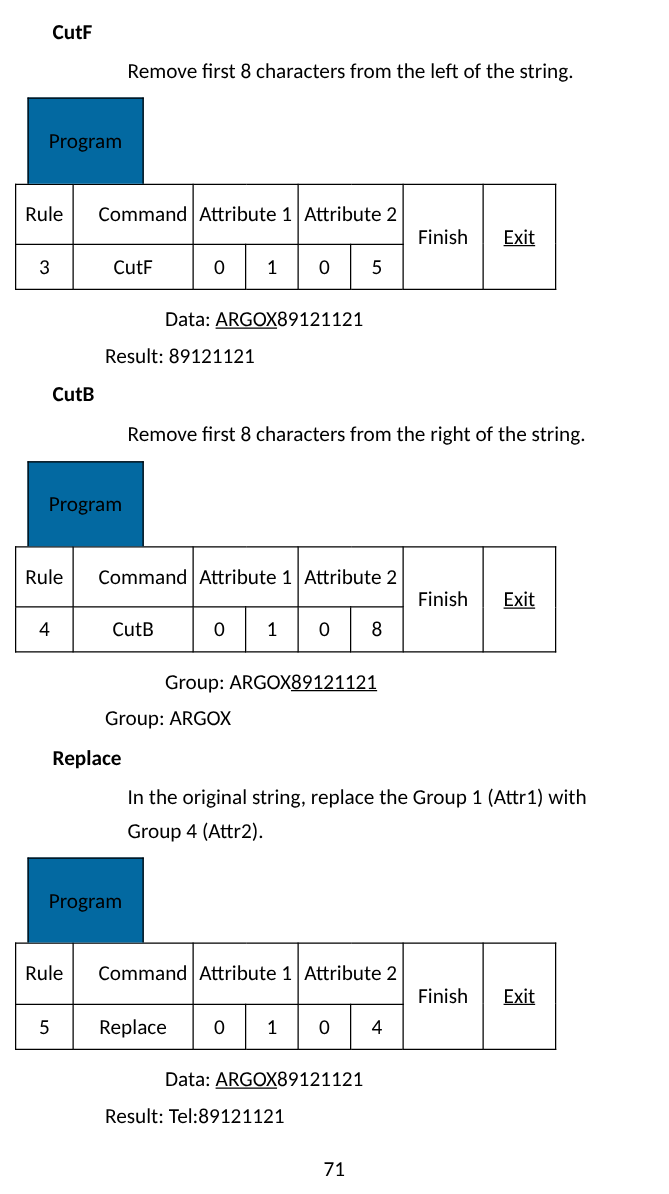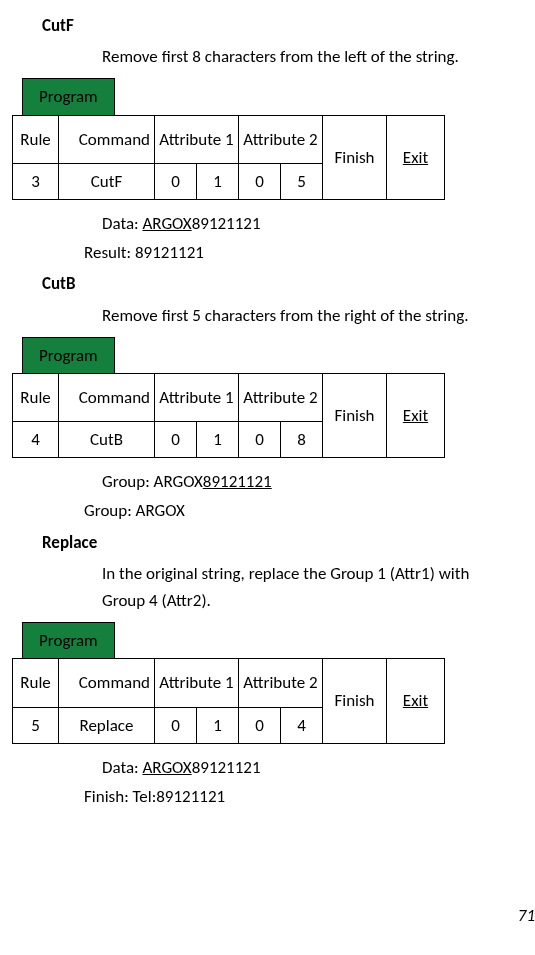--- a/index.html
+++ b/index.html
@@ -23,43 +23,43 @@
       margin-left: 22px;
       margin-top: 4px;
       margin-bottom: 4px;
     }
     .section-desc {
       margin-left: 82px;
       margin-right: 10px;
       margin-bottom: 8px;
     }
     .section-data {
-      margin-left: 82px;
+      margin-left: 112px;
       margin-top: 10px;
       margin-bottom: 2px;
     }
     .section-result {
       margin-left: 64px;
       margin-bottom: 4px;
     }
     .underline {
       text-decoration: underline;
     }
     .table-wrapper {
       margin-left: -8px;
       margin-top: 8px;
       margin-bottom: 8px;
     }
     .program-tab {
       border: 1px solid #000;
       border-bottom: none;
       display: inline-block;
-      padding: 4px 16px;
+      padding: 20px 16px;
       margin-left: 10px;
-      background: #15803d;
+      background: #0369a1;
     }
     table {
       border-collapse: collapse;
       table-layout: fixed;
     }
     td {
       border: 1px solid #000;
       text-align: center;
       vertical-align: middle;
       padding: 6px 4px;
@@ -70,25 +70,24 @@
     .col-finish { width: 64px; }
     .col-exit { width: 58px; text-decoration: underline; }
     .header-row td {
       padding: 10px 4px;
     }
     .data-row td {
       padding: 4px 4px;
     }
     .page-number {
       position: absolute;
-      bottom: 26px;
+      bottom: 6px;
       left: 0;
       width: 100%;
-      text-align: right;
-      font-style: italic;
+      text-align: center;
     }
   </style>
 </head>
 <body>
 
 <div class="section-title">CutF</div>
 <div class="section-desc">Remove first 8 characters from the left of the string.</div>
 
 <div class="table-wrapper">
   <div class="program-tab">Program</div>
@@ -113,21 +112,21 @@
   </tbody>
     </table>
 </div>
 
 <div class="section-data">
   <span>Data: </span><span class="underline">ARGOX</span><span>89121121</span>
 </div>
 <div class="section-result">Result: 89121121</div>
 
 <div class="section-title">CutB</div>
-<div class="section-desc">Remove first 5 characters from the right of the string.</div>
+<div class="section-desc">Remove first 8 characters from the right of the string.</div>
 
 <div class="table-wrapper">
   <div class="program-tab">Program</div>
   <table>
     <tbody>
         <tr class="header-row">
       <td class="col-rule">Rule</td>
       <td class="col-command">Command</td>
       <td colspan="2" style="width:84px">Attribute 1</td>
       <td colspan="2" style="width:84px">Attribute 2</td>
@@ -174,15 +173,15 @@
       <td class="col-attr-half">0</td>
       <td class="col-attr-half">4</td>
     </tr>
   </tbody>
     </table>
 </div>
 
 <div class="section-data">
   <span>Data: </span><span class="underline">ARGOX</span><span>89121121</span>
 </div>
-<div class="section-result">Finish: Tel:89121121</div>
+<div class="section-result">Result: Tel:89121121</div>
 
 <div class="page-number">71</div>
 
 </body></html>

